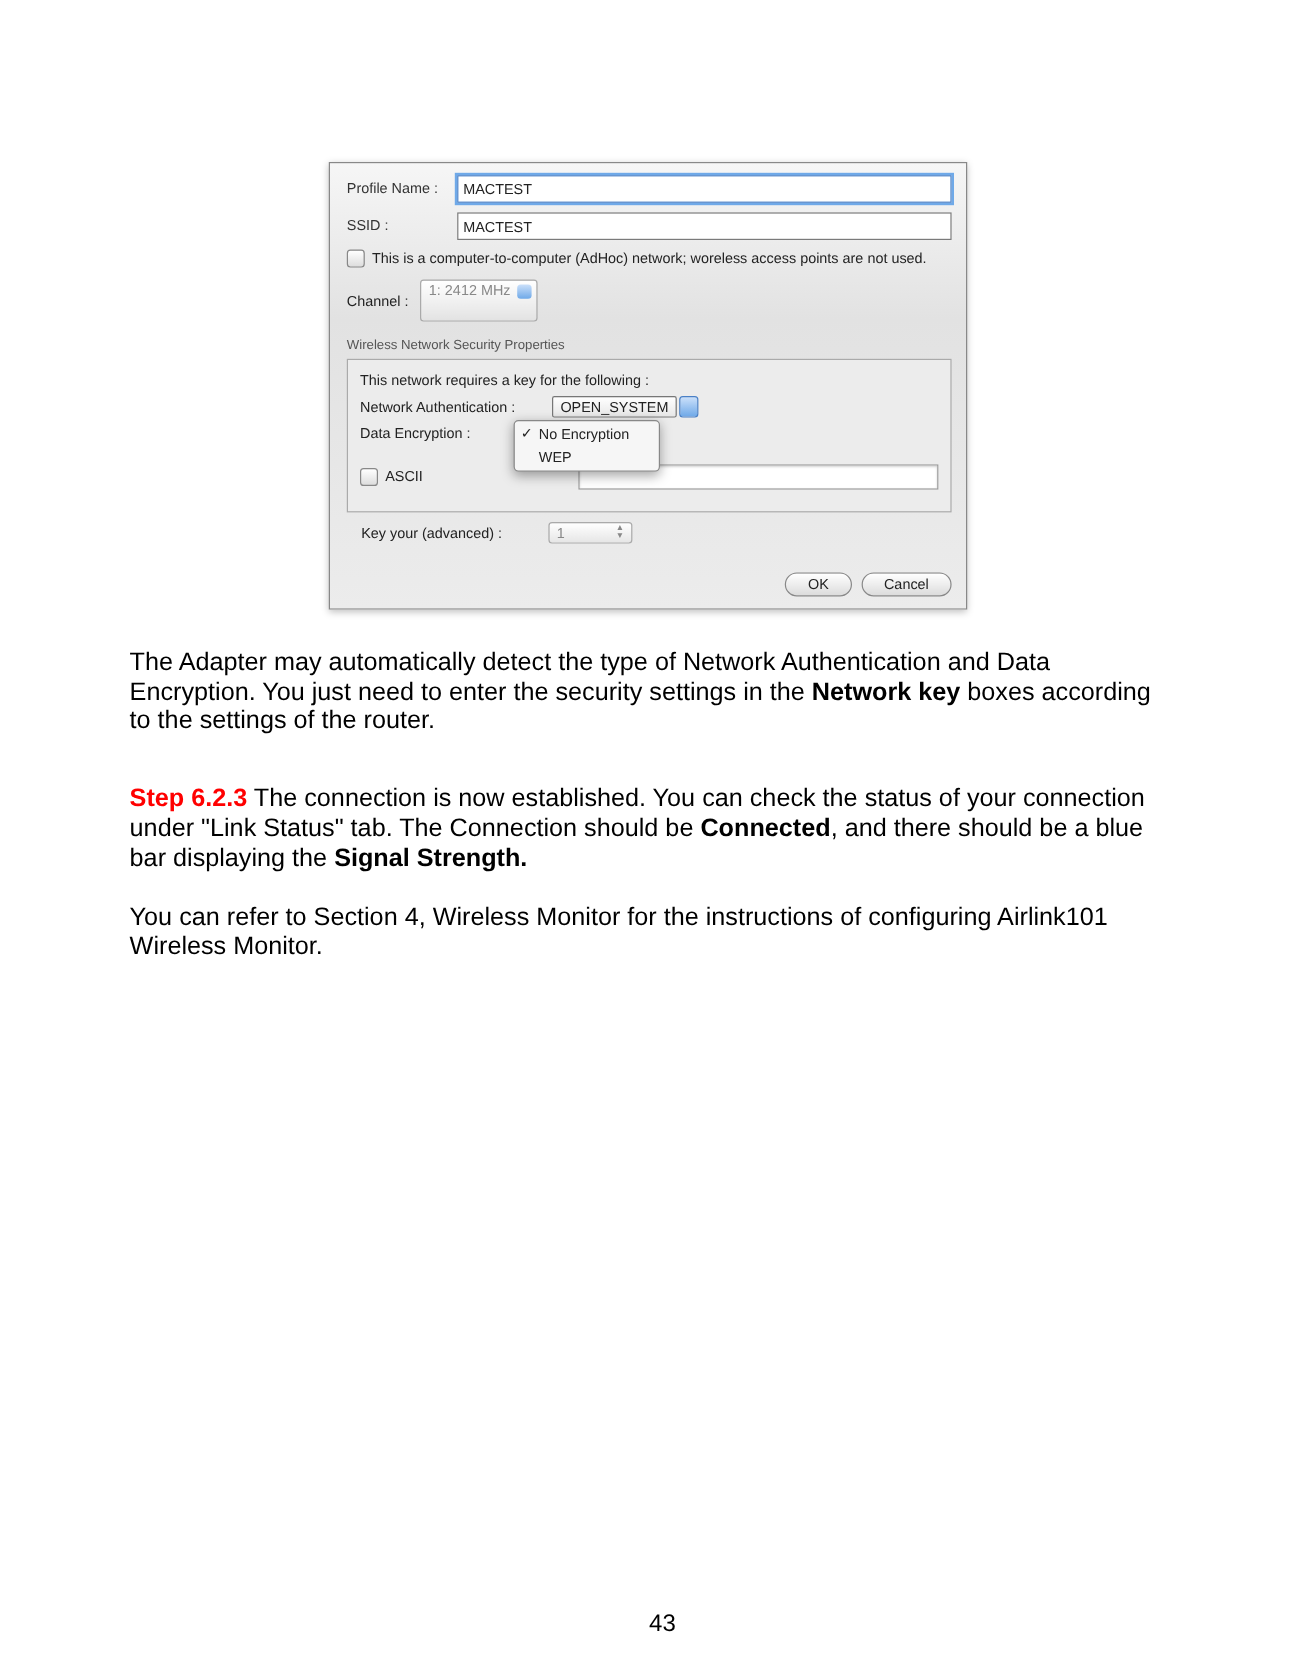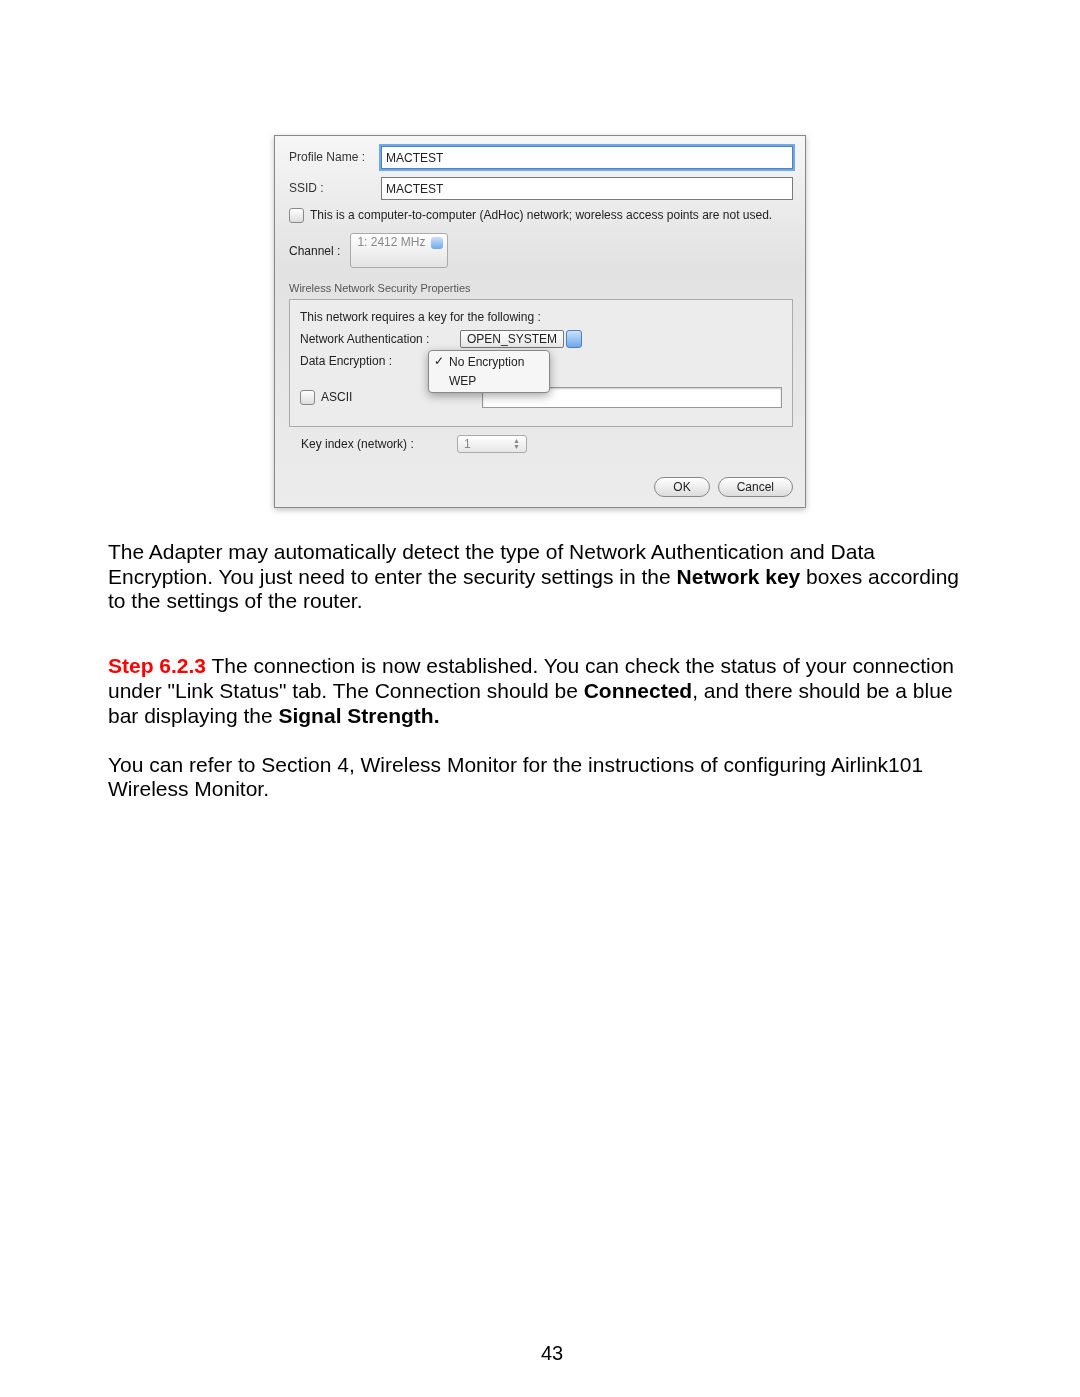--- a/index.html
+++ b/index.html
@@ -295,21 +295,21 @@
 
         <div class="ascii-row">
           <div class="mac-checkbox"></div>
           <div>ASCII</div>
           <div class="blank-input"></div>
         </div>
       </div>
 
 
       <div class="keyindex-row">
-        <div class="lbl">Key index (network) :</div>
+        <div class="lbl">Key your (advanced) :</div>
         <div class="keyindex-select">
           <span>1</span>
           <span class="ki-steppers">▲<br>▼</span>
         </div>
       </div>
     </div>
 
     <div class="button-row">
       <div class="mac-btn">OK</div>
       <div class="mac-btn">Cancel</div>

